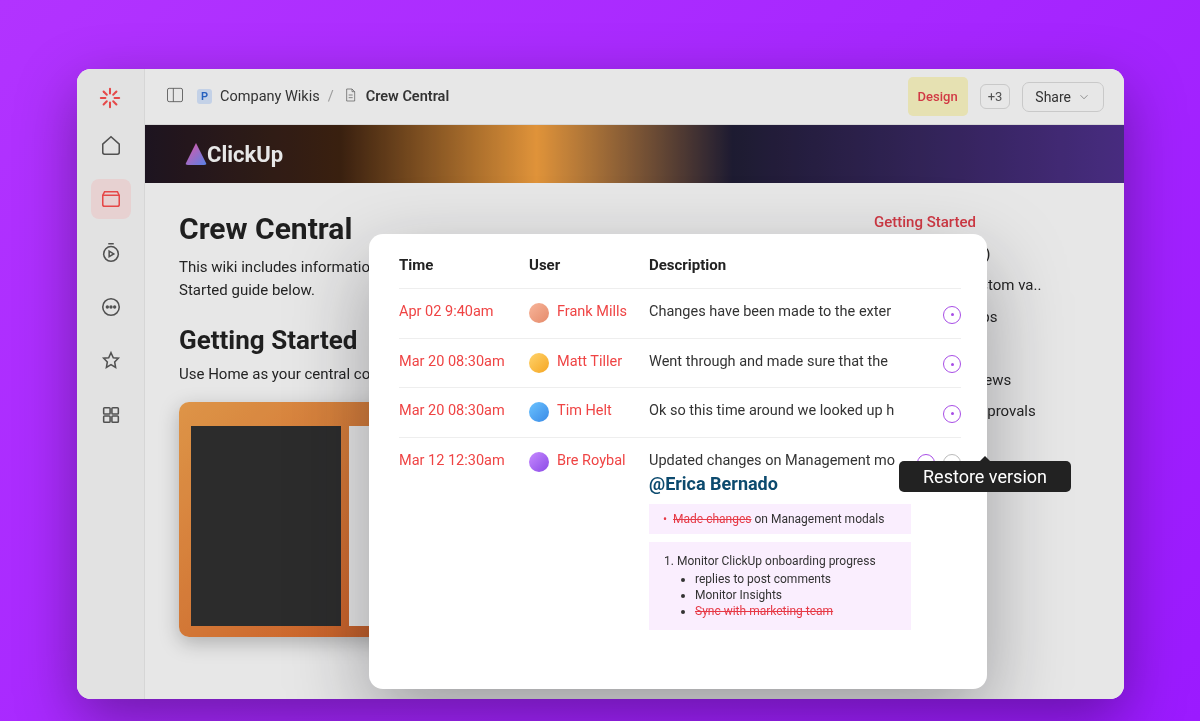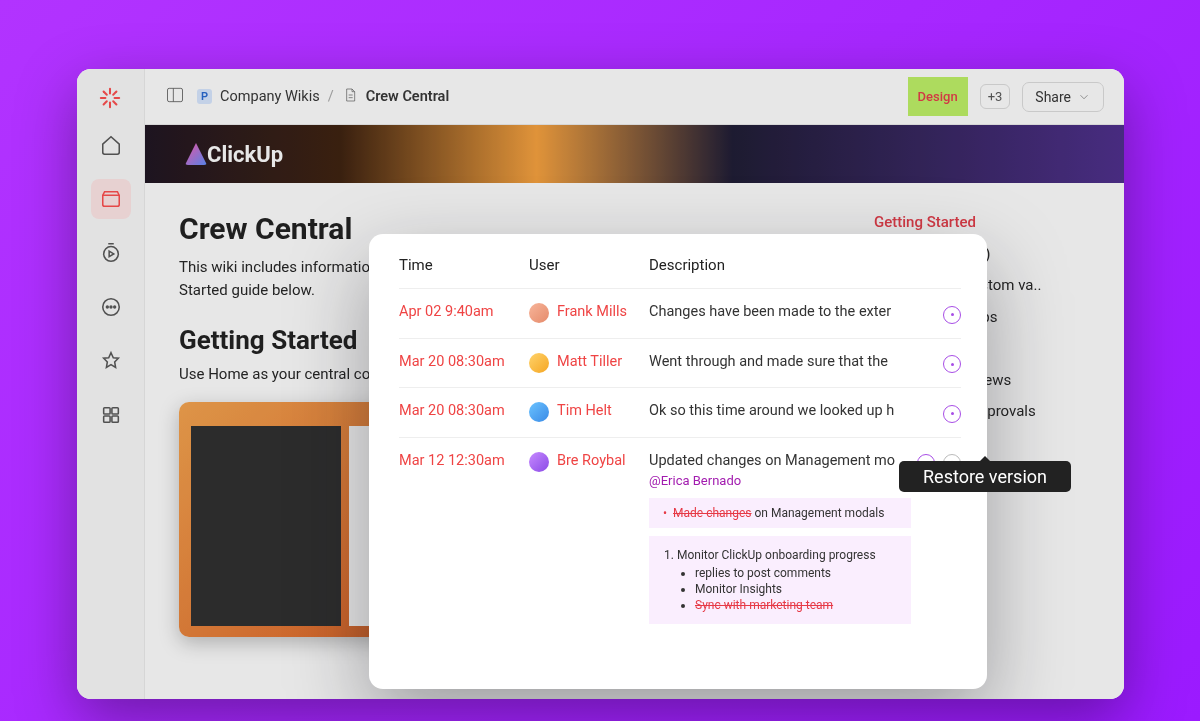--- a/index.html
+++ b/index.html
@@ -81,26 +81,26 @@
     font-size: 11px;
     font-weight: 600;
     padding: 1px 4px;
     border-radius: 3px;
   }
   .crumb .sep { color: #aaa; }
   .crumb .current { font-weight: 600; }
   .doc-icon svg { width: 16px; height: 16px; stroke: #555; }
   .topbar .spacer { flex: 1; }
   .design-tag {
-    background: #bef264;
+    background: #fef9c3;
     color: #e63946;
     font-size: 13px;
     font-weight: 500;
     padding: 12px 10px;
-    border-radius: 0;
+    border-radius: 5px;
   }
   .plus-count {
     border: 1px solid #ddd;
     border-radius: 6px;
     font-size: 13px;
     padding: 4px 7px;
     color: #555;
   }
   .share-btn {
     border: 1px solid #ddd;
@@ -196,21 +196,21 @@
     background: #fff;
     border-radius: 14px;
     box-shadow: 0 30px 80px rgba(20,20,30,0.35);
     padding: 22px 26px 22px 30px;
     z-index: 20;
     overflow: hidden;
   }
   .modal table { width: 100%; border-collapse: collapse; }
   .modal th {
     text-align: left;
-    font-weight: 400;
+    font-weight: 700;
     font-size: 15px;
     color: #222;
     padding-bottom: 14px;
     border-bottom: 1px solid #eee;
   }
   .modal td {
     padding: 14px 0;
     border-bottom: 1px solid #eee;
     font-size: 14.5px;
     color: #ef4444;
@@ -245,24 +245,25 @@
   }
   .clock-btn {
     width: 18px; height: 18px;
     border: 1.8px solid #bbb;
     border-radius: 50%;
     display:inline-flex; align-items:center; justify-content:center;
     cursor:pointer;
   }
   .clock-btn svg { width:10px; height:10px; stroke:#bbb; }
   .mention {
-    color: #a21caf;
-    font-size: 13px;
+    color: #0c4a6e;
+    font-size: 18px;
     display: block;
     margin: 4px 0 10px 0;
+    font-weight: bold;
   }
   .pink-block {
     background: #faeefe;
     border-radius: 0;
     padding: 8px 14px;
     font-size: 12px;
     color: #333;
     margin-bottom: 8px;
   }
   .pink-block .dot { color:#e63946; margin-right:6px; }

